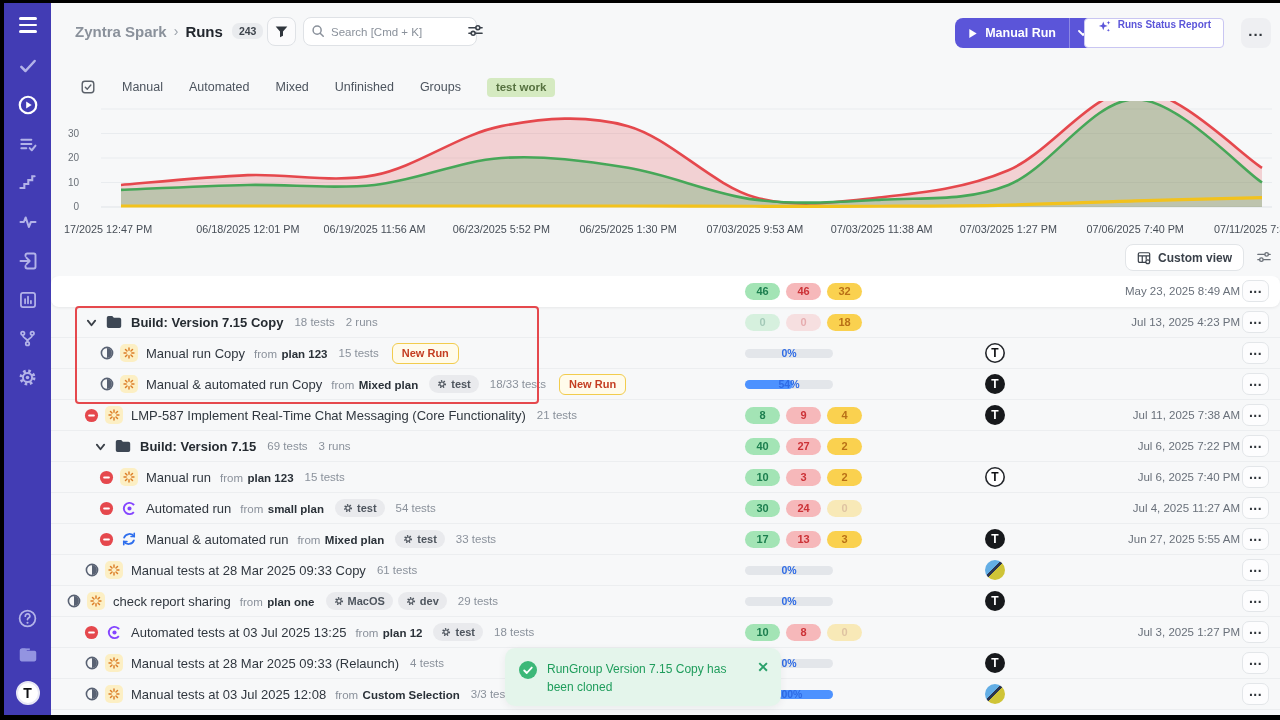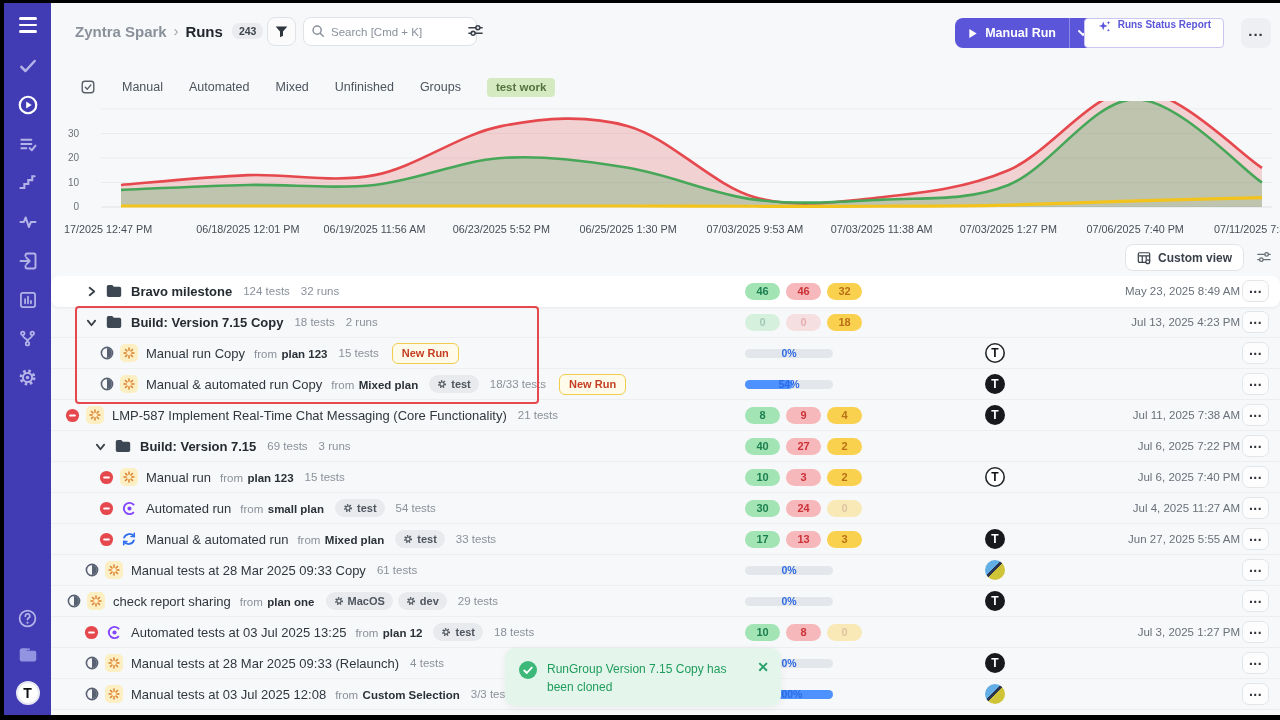--- a/index.html
+++ b/index.html
@@ -311,39 +311,20 @@
   <span class="viewadj">
     <svg width="16" height="14" viewBox="0 0 18 16" fill="none" stroke="#6A7078" stroke-width="1.6" stroke-linecap="round">
         <path d="M2 5h14M2 11h14"></path>
         <circle cx="12" cy="5" r="2" fill="#F7F8F9"></circle>
         <circle cx="6" cy="11" r="2" fill="#F7F8F9"></circle>
       </svg>
   </span>
 
   <div class="list" id="list">
     <div class="row card">
-    <div class="left" style="padding-left: 33px;">
-
-      <span class="chev">
-            <svg width="11" height="11" viewBox="0 0 12 12" fill="none" stroke="#3A4048" stroke-width="2" stroke-linecap="round" stroke-linejoin="round">
-              <path d="M4 2l5 4-5 4"></path>
-            </svg>
-          </span>
-
-      <span class="ticon t-folder">
-            <svg width="16" height="14" viewBox="0 0 20 17" fill="#3D4754">
-              <path d="M1 3.2A2.2 2.2 0 013.2 1h4.6l2 2.3h7A2.2 2.2 0 0119 5.5v8.3a2.2 2.2 0 01-2.2 2.2H3.2A2.2 2.2 0 011 13.8z"></path>
-            </svg>
-          </span>
-      <span class="title group">Bravo milestone</span>
-
-      <span class="meta m1">124 tests</span>
-      <span class="meta m2">32 runs</span>
-
-    </div>
     <span class="stats">
           <span class="pill green">46</span>
           <span class="pill red">46</span>
           <span class="pill yellow">32</span>
         </span>
 
     <span class="date">May 23, 2025 8:49 AM</span>
     <button class="menu">...</button>
   </div>
       <div class="row">
@@ -439,21 +420,21 @@
           <span class="progress">
             <span class="fill" style="width:54%"></span>
             <span class="plabel">54%</span>
           </span>
         </span>
     <span class="avatar av-dark">T</span>
 
     <button class="menu">...</button>
   </div>
       <div class="row">
-    <div class="left" style="padding-left: 14px;">
+    <div class="left" style="padding-left: 33px;">
 
       <span class="status">
             <svg width="15" height="15" viewBox="0 0 16 16">
               <circle cx="8" cy="8" r="7" fill="#E5484D"></circle>
               <rect x="4.4" y="6.9" width="7.2" height="2.2" rx="1.1" fill="#fff"></rect>
             </svg>
           </span>
       <span class="ticon t-spark">
             <svg width="12" height="12" viewBox="0 0 14 14" fill="none" stroke="#DC7E28" stroke-width="1.7" stroke-linecap="round">
               <path d="M7 1.2v2.5M7 10.3v2.5M1.2 7h2.5M10.3 7h2.5M2.9 2.9l1.8 1.8M9.3 9.3l1.8 1.8M11.1 2.9L9.3 4.7M4.7 9.3l-1.8 1.8"></path>

